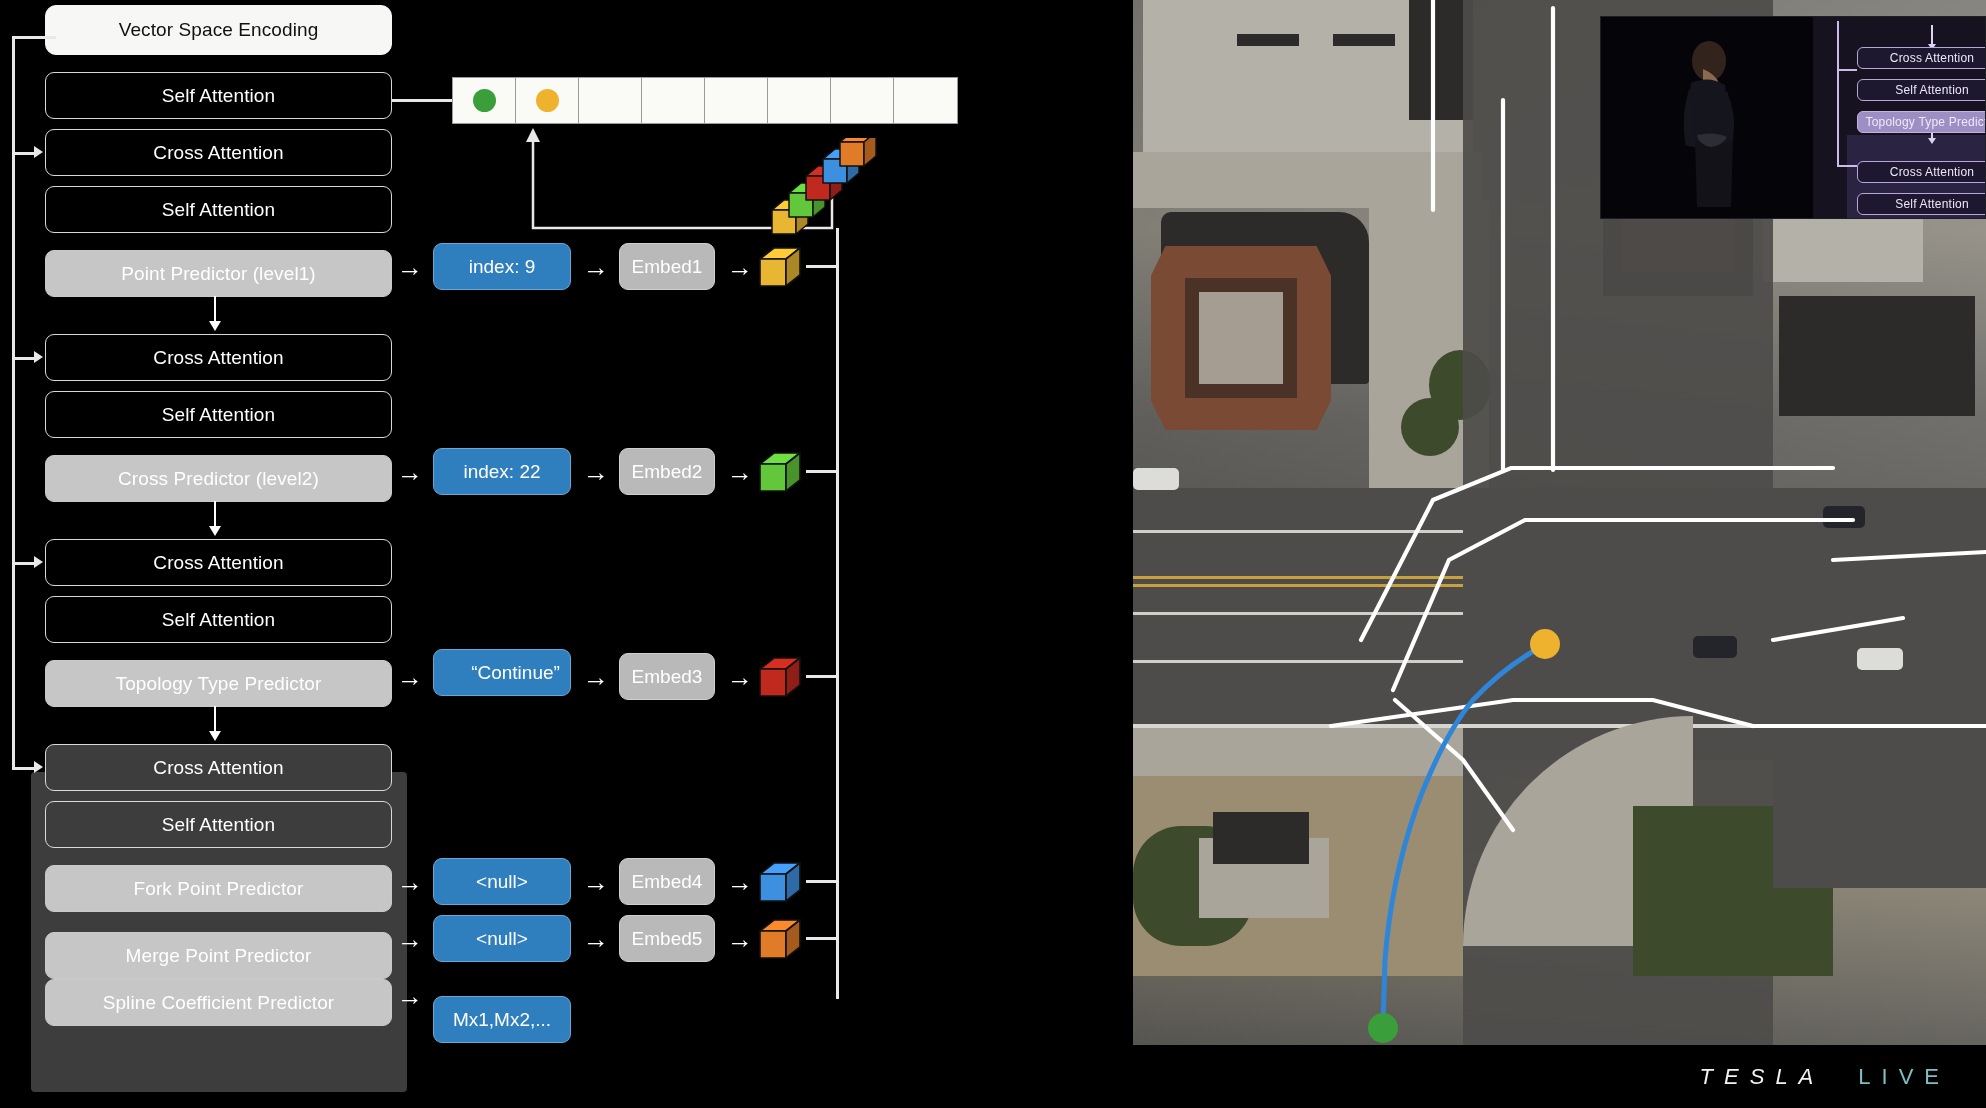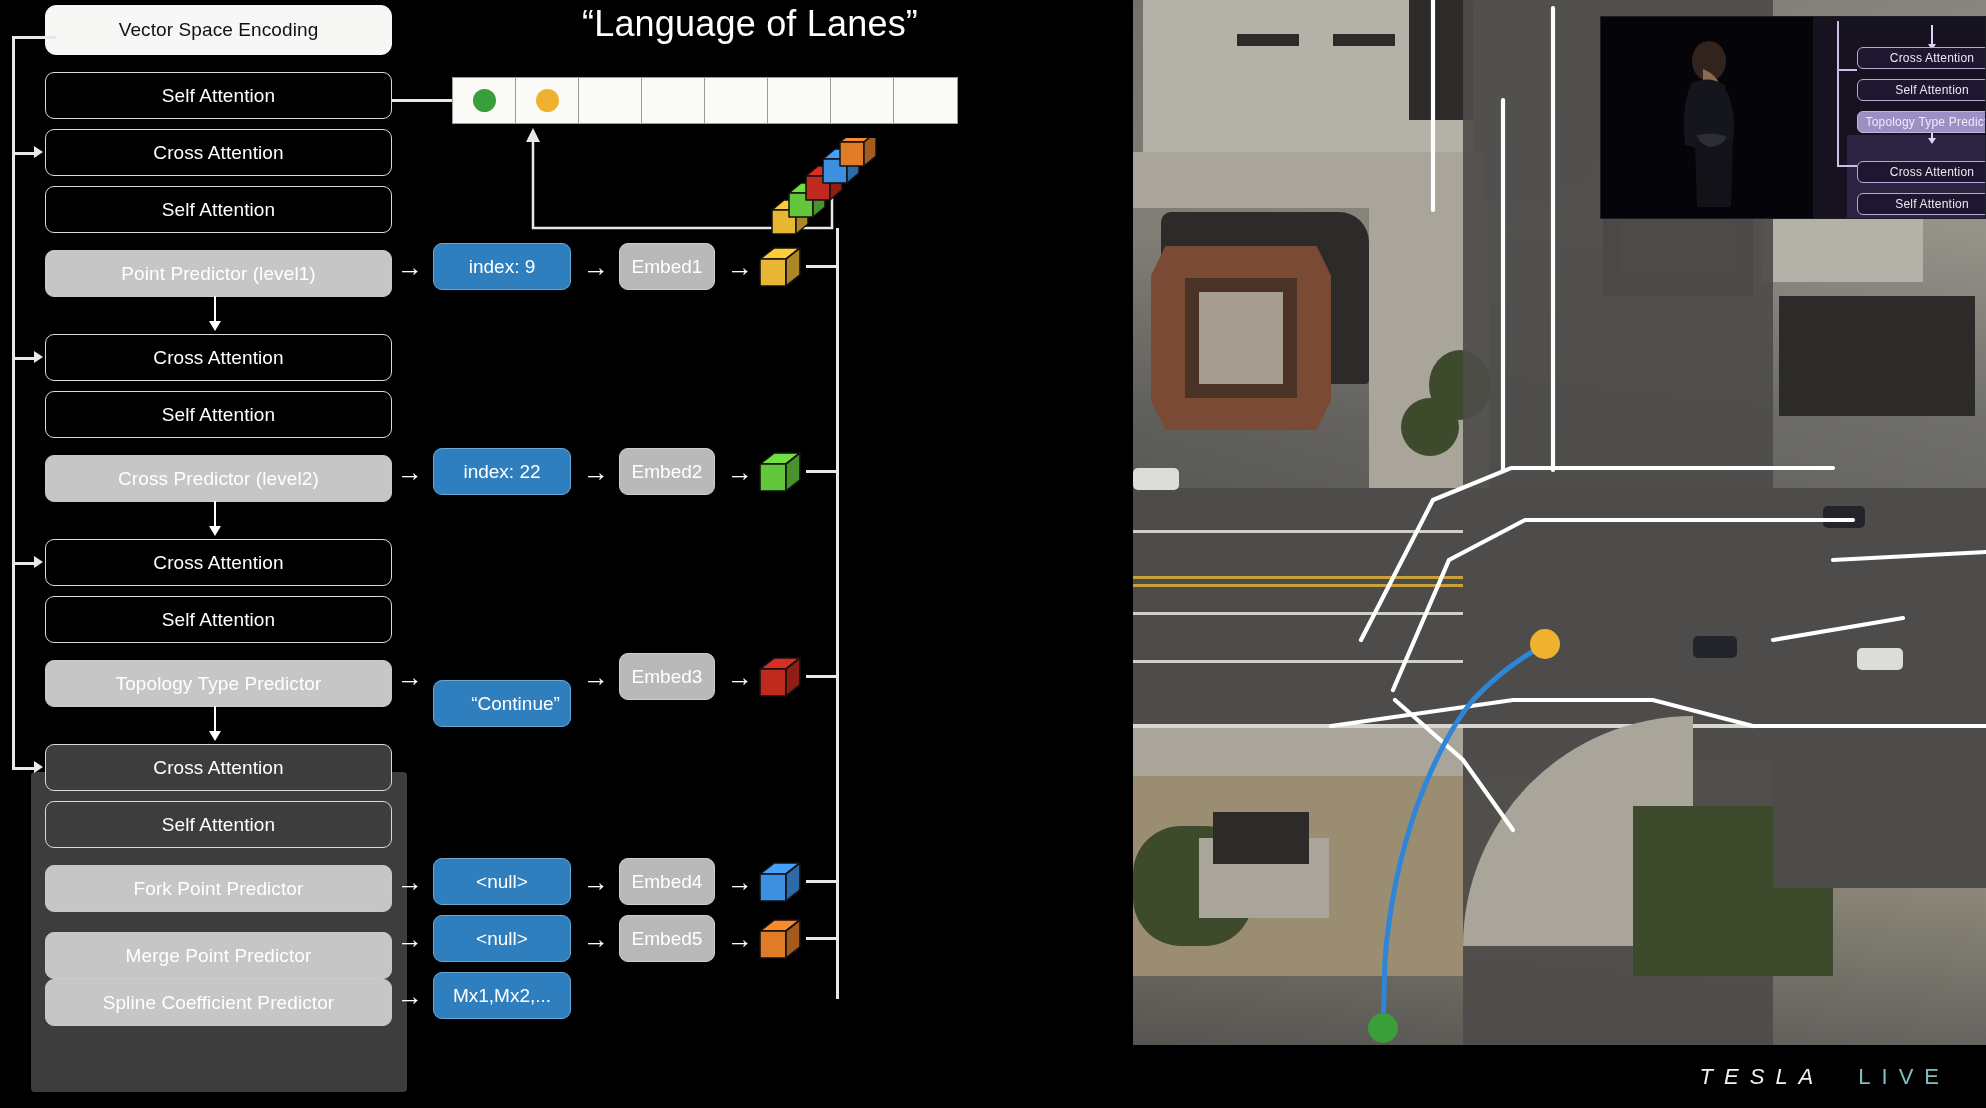--- a/index.html
+++ b/index.html
@@ -162,21 +162,20 @@
     position: absolute; left: 0; bottom: 0; width: 853px; height: 63px; background: #000;
   }
 </style>
 </head>
 <body>
 
 <div id="stage">
 
   <div id="left-panel">
 
-    <div class="slide-title">“Language of Lanes”</div>
 
     <div id="group-highlight"></div>
 
     <div id="diagram-boxes">
         <div class="box head" style="top: 5px;">Vector Space Encoding</div>
         <div class="box attn" style="top: 72px;">Self Attention</div>
         <div class="box attn" style="top: 129px;">Cross Attention</div>
         <div class="box attn" style="top: 186px;">Self Attention</div>
         <div class="box pred light" style="top: 243px;">Point Predictor (level1)</div>
         <div class="box attn" style="top: 334px;">Cross Attention</div>
@@ -227,27 +226,27 @@
         <div class="arrowhead" style="left: 34px; top: 556px;"></div>
         <div class="rail rail-h" style="left: 12px; top: 767px; width: 22px;"></div>
         <div class="arrowhead" style="left: 34px; top: 761px;"></div>
         <div class="rail rail-h" style="left: 392px; top: 99px; width: 62px;"></div>
       </div>
     <div id="diagram-values">
         <div class="pill index" style="top: 243px;">index: 9</div>
         <div class="pill embed" style="top: 243px;">Embed1</div>
         <div class="pill index" style="top: 448px;">index: 22</div>
         <div class="pill embed" style="top: 448px;">Embed2</div>
-        <div class="pill index" style="top: 680px; padding-left: 27px;">“Continue”</div>
+        <div class="pill index" style="top: 649px; padding-left: 27px;">“Continue”</div>
         <div class="pill embed" style="top: 653px;">Embed3</div>
         <div class="pill index" style="top: 858px;">&lt;null&gt;</div>
         <div class="pill embed" style="top: 858px;">Embed4</div>
         <div class="pill index" style="top: 915px;">&lt;null&gt;</div>
         <div class="pill embed" style="top: 915px;">Embed5</div>
-        <div class="pill index" style="top: 972px;">Mx1,Mx2,...</div>
+        <div class="pill index" style="top: 996px;">Mx1,Mx2,...</div>
       </div>
     <div id="diagram-cubes">
         <svg class="cube" viewBox="0 0 46 44" style="left: 757px; top: 245px;">
    <polygon points="3,14 17,3 43,3 29,14" fill="#ffcc39" stroke="#111" stroke-width="1.6" stroke-linejoin="round"></polygon>
    <polygon points="3,14 29,14 29,41 3,41" fill="#e8b633" stroke="#111" stroke-width="1.6" stroke-linejoin="round"></polygon>
    <polygon points="29,14 43,3 43,30 29,41" fill="#ac8726" stroke="#111" stroke-width="1.6" stroke-linejoin="round"></polygon>
         </svg>
         <svg class="cube" viewBox="0 0 46 44" style="left: 757px; top: 450px;">
    <polygon points="3,14 17,3 43,3 29,14" fill="#6fdf43" stroke="#111" stroke-width="1.6" stroke-linejoin="round"></polygon>
    <polygon points="3,14 29,14 29,41 3,41" fill="#63c73c" stroke="#111" stroke-width="1.6" stroke-linejoin="round"></polygon>

